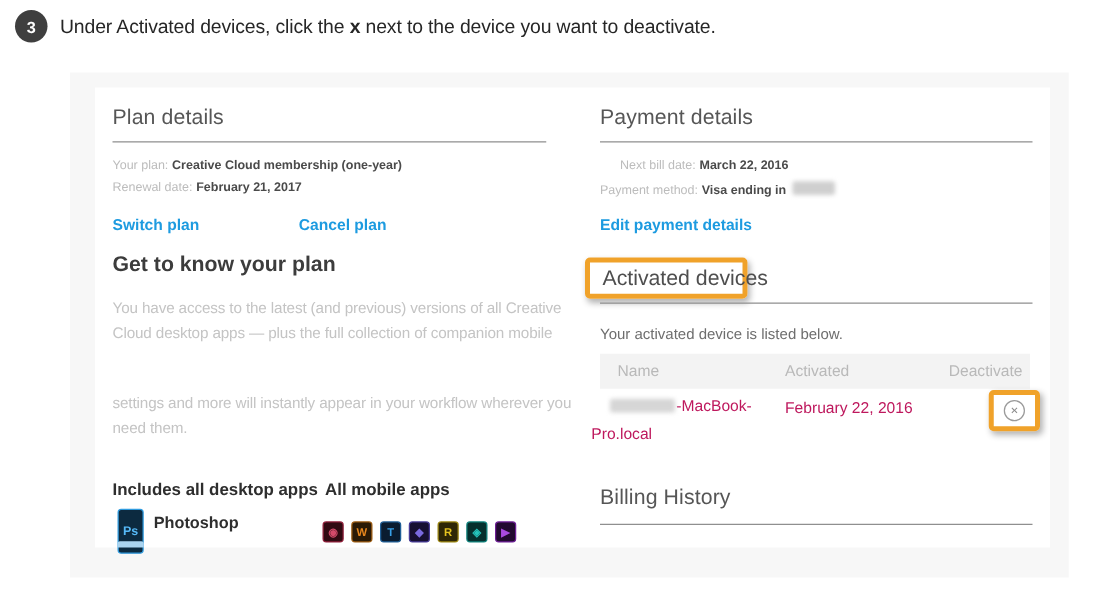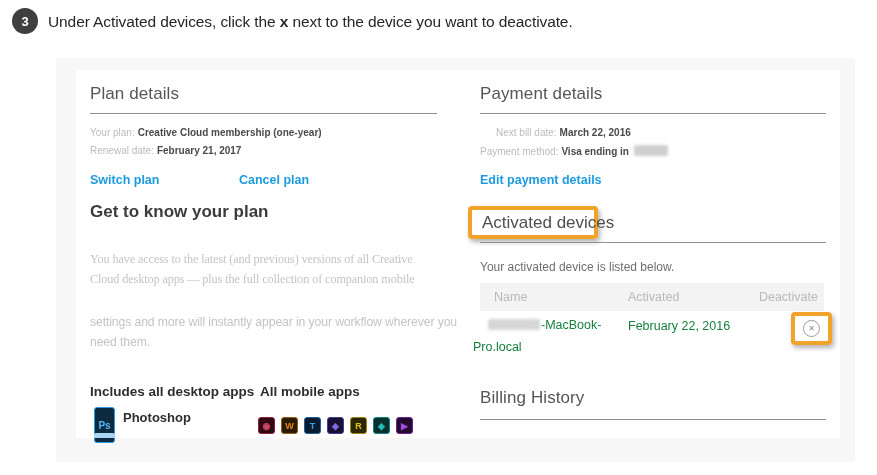--- a/index.html
+++ b/index.html
@@ -47,21 +47,21 @@
 
   .blob { display:inline-block; background:#cfcfcf; border-radius:2px; filter:blur(1.5px); vertical-align:-1px; }
 
   .hl-box { position:absolute; border:4px solid #f0a22a; border-radius:4px; box-shadow:2px 3px 5px rgba(0,0,0,0.30); }
   .hl-title { font-size:17px; color:#4e4e4e; line-height:25px; padding-left:10px; white-space:nowrap; }
 
   .note { position:absolute; font-size:12px; color:#6e6e6e; }
 
   .thead { position:absolute; left:404px; top:213px; width:344px; height:28px; background:#f3f3f3; }
   .th { position:absolute; top:7px; font-size:12.5px; color:#b9b9b9; white-space:nowrap; }
-  .cell { position:absolute; font-size:12.5px; color:#15803d; white-space:nowrap;text-align:center; }
+  .cell { position:absolute; font-size:12.5px; color:#be185d; white-space:nowrap;text-align:center; }
 
   .x-circle { position:absolute; left:727px; top:250px; width:17px; height:17px; border:1px solid #9a9a9a;
     border-radius:50%; color:#8a8a8a; font-size:8px; display:flex; align-items:center; justify-content:center; cursor:pointer; }
 </style>
 </head>
 <body>
 
 <div class="page">
 
   <div class="step-badge">3</div>
@@ -74,21 +74,21 @@
       <div class="rule" style="left:14px; top:43px; width:347px;"></div>
 
       <div class="kv" style="left:14px; top:57px;"><span>Your plan:</span><span class="val">Creative Cloud membership (one-year)</span></div>
       <div class="kv" style="left:14px; top:75px;"><span>Renewal date:</span><span class="val">February 21, 2017</span></div>
 
       <div class="link" style="left:14px; top:103px;">Switch plan</div>
       <div class="link" style="left:163px; top:103px;">Cancel plan</div>
 
       <div class="h2" style="left:14px; top:132px;">Get to know your plan</div>
 
-      <div class="para" style="left:14px; top:179px;font-family:Liberation Serif, serif;">
+      <div class="para" style="left:14px; top:166px;">
         <span>You have access to the latest (and previous) versions of all Creative</span>
         <span>Cloud desktop apps — plus the full collection of companion mobile</span>
       </div>
       <div class="para" style="left:14px; top:242px;">
         <span>settings and more will instantly appear in your workflow wherever you</span>
         <span>need them.</span>
       </div>
 
       <div class="h3" style="left:14px; top:314px;">Includes all desktop apps</div>
       <div class="h3" style="left:184px; top:314px;">All mobile apps</div>

